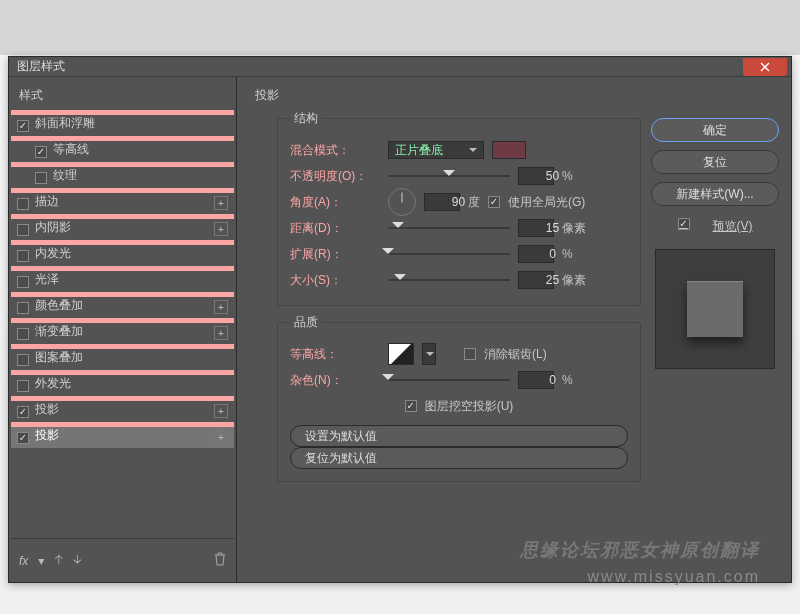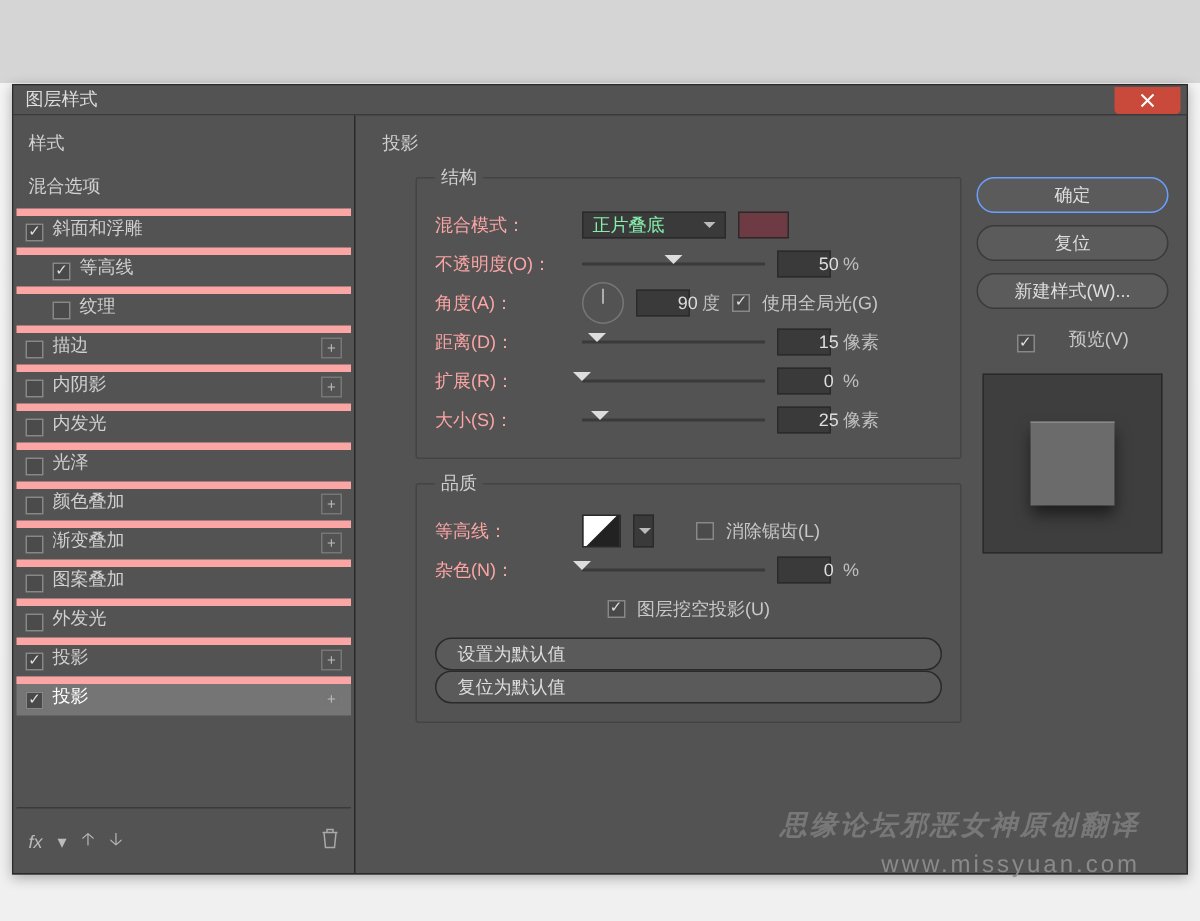--- a/index.html
+++ b/index.html
@@ -74,21 +74,21 @@
   .pillbtn {
     height: 22px; padding: 0 14px; border:1px solid #2a2a2a; border-radius: 11px; background:#5a5a5a;
     color:#ddd; display:flex; align-items:center; font-size:12px;
   }
   .rightcol { width: 146px; padding: 8px 10px 0 4px; display:flex; flex-direction:column; gap:8px; align-items:center;}
   .rbtn {
     width: 128px; height: 24px; border:1px solid #3a3a3a; border-radius: 12px; background:#5b5b5b;
     color:#ddd; display:flex; align-items:center; justify-content:center; font-size:12px;
   }
   .rbtn.primary { border:1px solid #6aa0ff;margin-top:33px; }
-  .preview-chk { display:flex; align-items:flex-end; gap:23px; margin-top:4px;}
+  .preview-chk { display:flex; align-items:flex-start; gap:23px; margin-top:4px;text-decoration:underline;}
   .preview {
     width: 120px; height: 120px; background:#3e3e3e; border:1px solid #2a2a2a; margin-top:6px;
     display:flex; align-items:center; justify-content:center;
   }
   .preview-inner { width:56px; height:56px; background:#6b6b6b; box-shadow: 0 6px 10px rgba(0,0,0,0.55); border-top:1px solid #888; }
   .watermark1 { position:absolute; right:40px; bottom:52px; color:#787878; font-size:18px; letter-spacing:2px; font-weight:bold;font-style:italic;}
   .watermark2 { position:absolute; right:40px; bottom:28px; color:#8a8a8a; font-size:16px; letter-spacing:2px;}
 </style>
 </head>
 <body>
@@ -100,21 +100,20 @@
       <svg width="10" height="10" viewBox="0 0 10 10">
           <path d="M1 1 L9 9 M9 1 L1 9" stroke="#fff" stroke-width="1.4"></path>
         </svg>
     </div>
   </div>
 
   <div class="content">
 
     <div class="sidebar">
       <div class="side-head">样式</div>
-      <div class="side-sub">混合选项</div>
 
       <div class="row">
         <span class="chk on"></span>
         <span>斜面和浮雕</span>
         <span class="spacer"></span>
       </div>
       <div class="row indent">
         <span class="chk on"></span>
         <span>等高线</span>
       </div>

